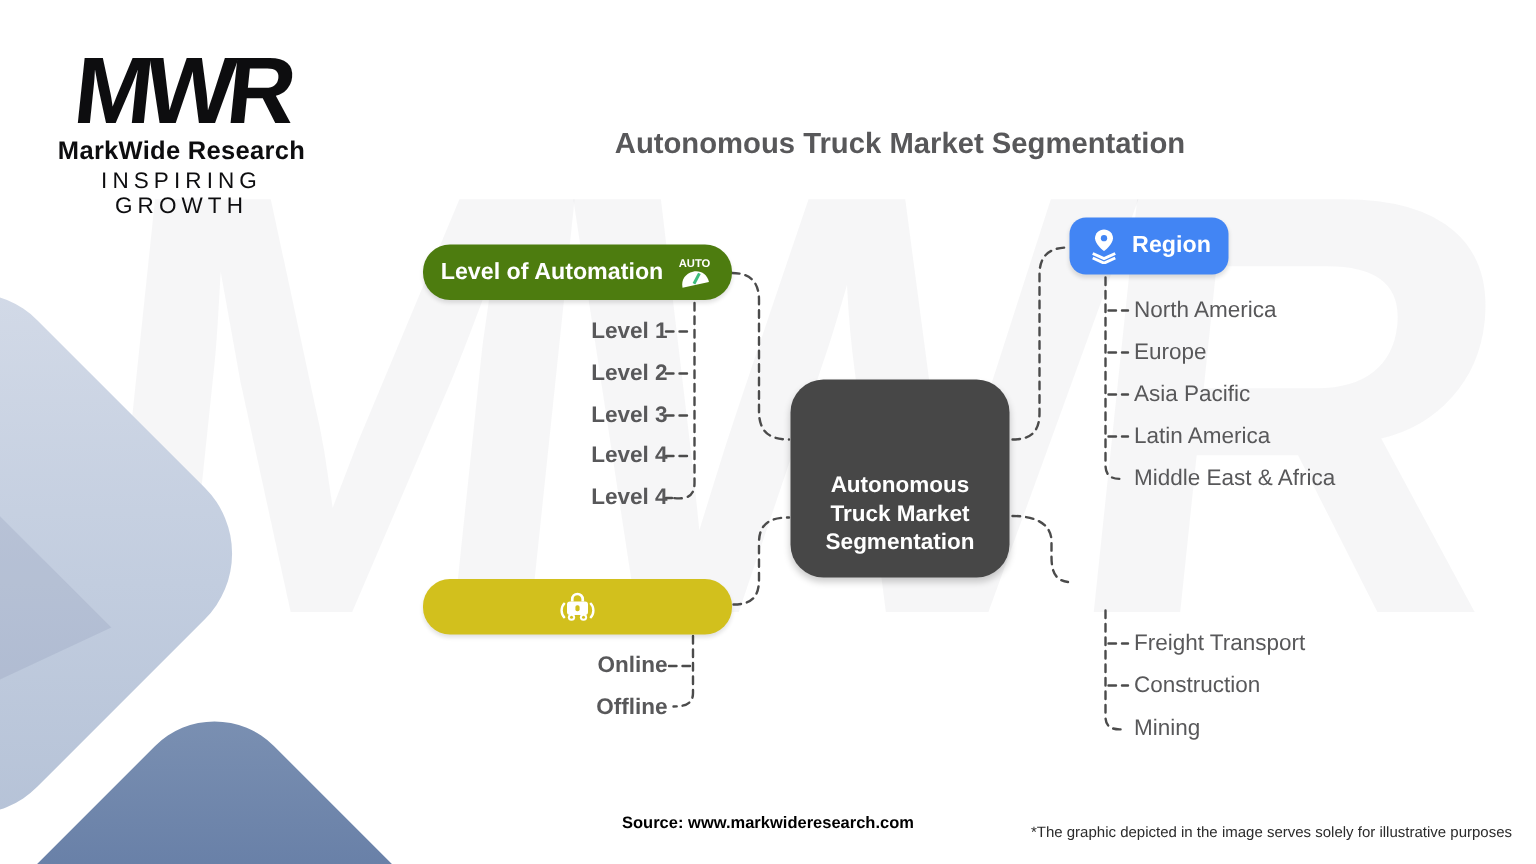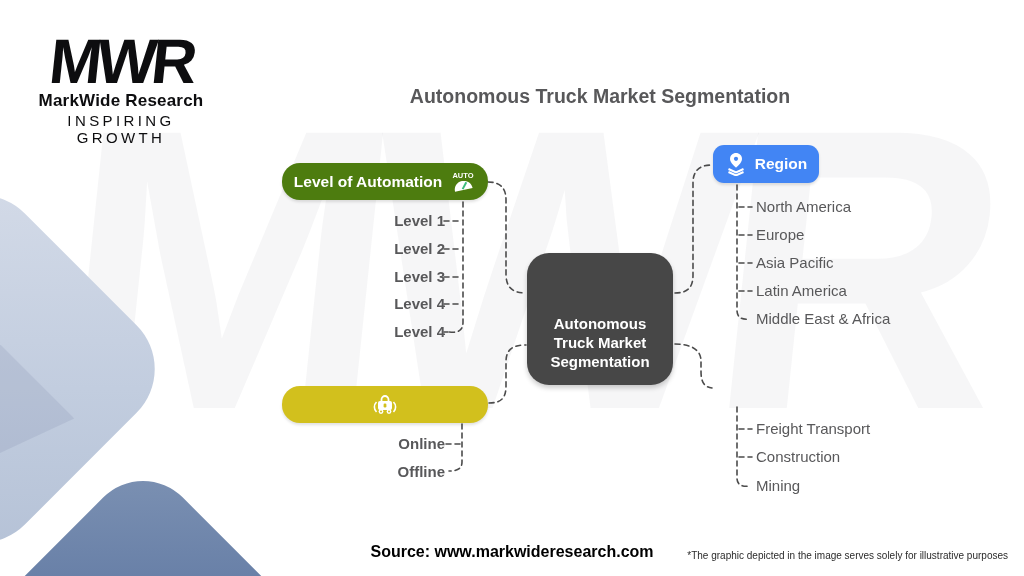--- a/index.html
+++ b/index.html
@@ -66,21 +66,21 @@
   .center-node .label {
     width:116px; text-align:center; font-size:15px; font-weight:700;
     line-height:19px; margin-bottom:14px;
   }
   
   .leaf { position:absolute; font-size:15px; color:#58585a; z-index:3; white-space:nowrap; }
   .leaf.r { text-align:left;font-weight:bold; }
   
   .source {
     position:absolute; left:312px; top:543px; width:400px; text-align:center;
-    font-size:16px; font-weight:700; color:#000; z-index:3;
+    font-size:11px; font-weight:700; color:#000; z-index:3;
   }
   .disclaimer {
     position:absolute; right:16px; top:550px; font-size:10px; color:#2b2b2b; z-index:3;
   }
 </style>
 </head>
 <body>
 
 <div id="canvas">
 

